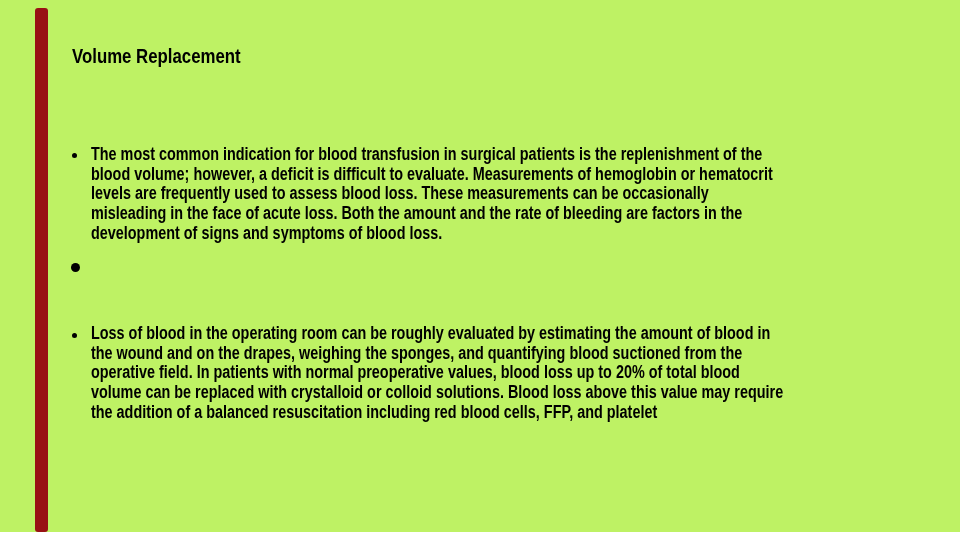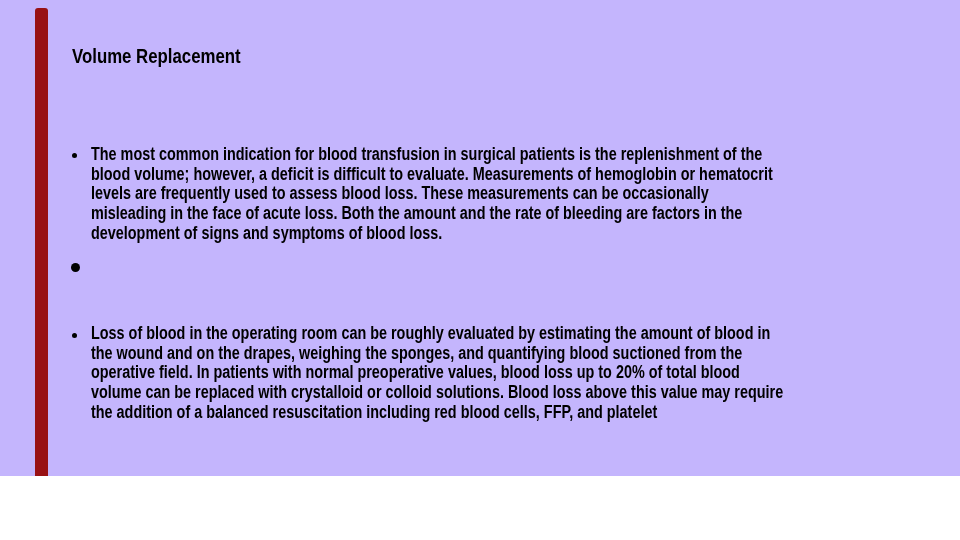--- a/index.html
+++ b/index.html
@@ -3,22 +3,22 @@
 <meta charset="utf-8">
 <style>
   html, body {
     margin: 0;
     padding: 0;
     background: #ffffff;
   }
   .slide {
     position: relative;
     width: 960px;
-    height: 476px;
-    background: #c4b5fd;
+    height: 532px;
+    background: #bef264;
     overflow: hidden;
     font-family: "Liberation Sans", sans-serif;
     color: #000000;
   }
   .accent-bar {
     position: absolute;
     left: 35px;
     top: 8px;
     width: 13px;
     height: 524px;

